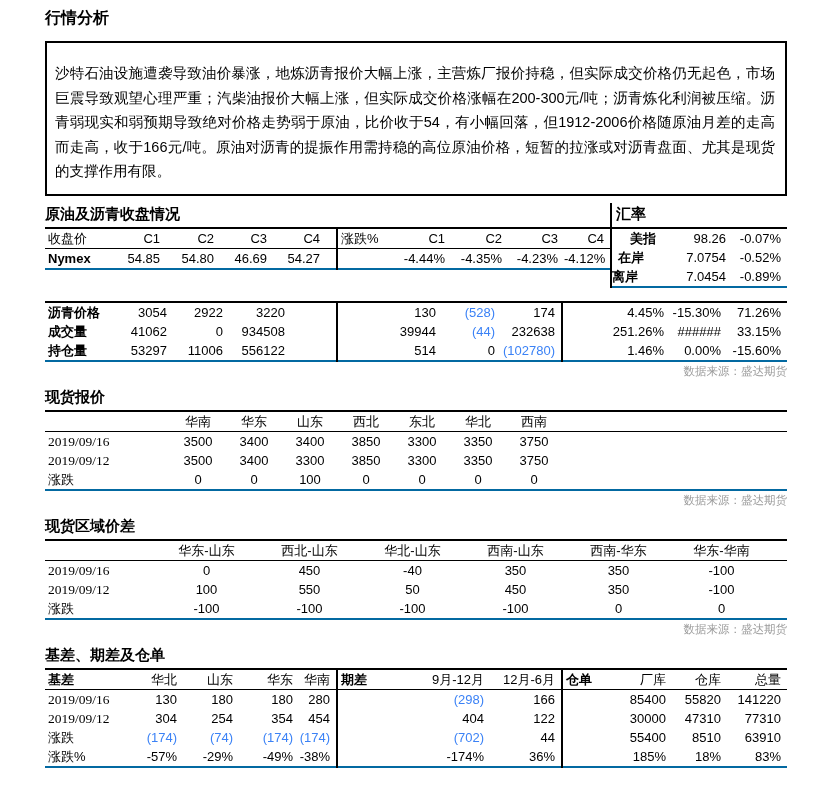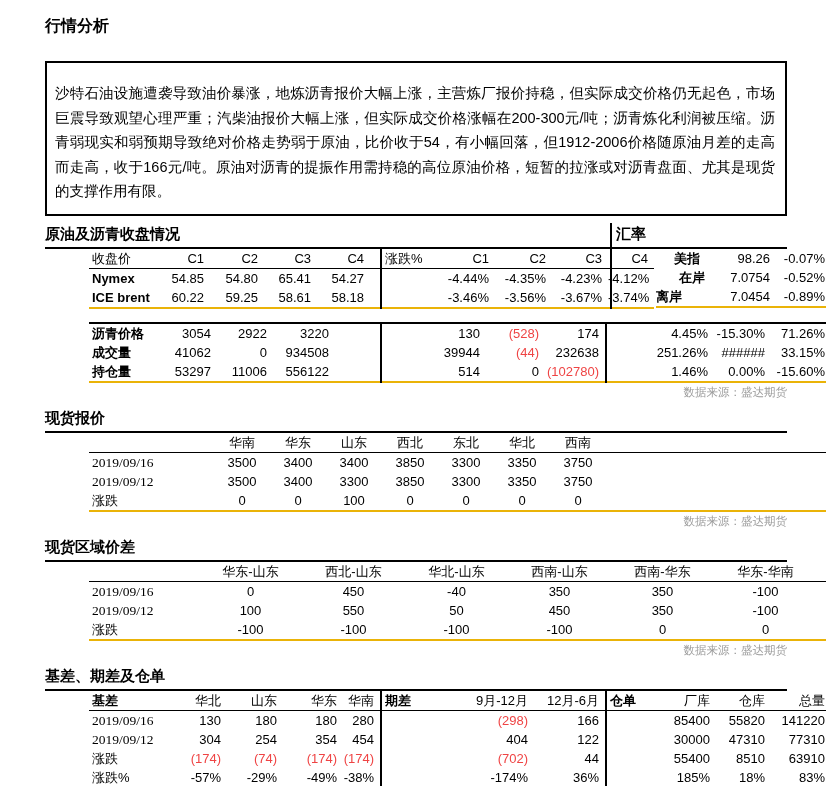--- a/index.html
+++ b/index.html
@@ -2,39 +2,39 @@
 <html><head>
 <meta charset="utf-8">
 <style>
   html,body{margin:0;padding:0;}
   body{
     width:826px;height:786px;overflow:hidden;background:#fff;color:#000;
     font-family:"Liberation Sans","DejaVu Sans",sans-serif;
   }
   .page{position:relative;width:826px;height:786px;}
   .content{margin:0 39px 0 45px;width:742px;}
-  .page-title{font-size:16px;font-weight:bold;padding-top:16px;}
+  .page-title{font-size:16px;font-weight:bold;padding-top:8px;}
   .analysis-box{
-    margin-top:24px;border:2px solid #000;
+    margin-top:12px;border:2px solid #000;
     padding:18px 10px 10px 8px;
     font-size:14.5px;line-height:24.5px;text-align:justify;
   }
   .sec-title{font-weight:bold;font-size:15px;line-height:22px;padding-bottom:2px;border-bottom:2px solid #000;}
-  .t{border-collapse:collapse;table-layout:fixed;font-size:13px;border-bottom:2px solid #eab308;margin-left:44px;}
+  .t{border-collapse:collapse;table-layout:fixed;font-size:13px;border-bottom:2px solid #0369a1;}
   .t td{height:19px;line-height:19px;padding:0 6px 0 0;white-space:nowrap;overflow:visible;}
   .t .l{text-align:left;padding-left:3px;}
   .t .n{text-align:right;}
   .t .c{text-align:center;padding:0;}
   .b{font-weight:bold;}
   .date{font-family:"Liberation Serif","DejaVu Serif",serif;font-size:13.5px;}
   .div{border-left:2px solid #000;}
   tr.hr td{border-bottom:1px solid #000;}
   .top2{border-top:2px solid #000;}
   .source{text-align:right;color:#9b9b9b;font-size:11.5px;line-height:15px;padding-top:2px;}
-  .red{color:#ef4444;}
+  .red{color:#3b82f6;}
   .closing-flex{display:flex;margin-top:7px;}
   .closing-left{width:565px;}
   .fx-right{width:175px;border-left:2px solid #000;padding-left:0;}
   .fx-right .sec-title{padding-left:4px;}
   .mt-futures{margin-top:13px;}
   .mt-sec{margin-top:7px;}
 </style>
 </head>
 <body>
 
@@ -75,61 +75,48 @@
           <td class="l div">涨跌%</td>
           <td class="n">C1</td>
           <td class="n">C2</td>
           <td class="n">C3</td>
           <td class="n">C4</td>
         </tr>
         <tr>
           <td class="l b">Nymex</td>
           <td class="n">54.85</td>
           <td class="n">54.80</td>
-          <td class="n">65.41</td>
+          <td class="n">46.69</td>
           <td class="n">54.27</td>
           <td></td>
           <td class="div"></td>
           <td class="n">-4.44%</td>
           <td class="n">-4.35%</td>
           <td class="n">-4.23%</td>
           <td class="n">-4.12%</td>
-        </tr>
-        <tr>
-          <td class="l b">ICE brent</td>
-          <td class="n">60.22</td>
-          <td class="n">59.25</td>
-          <td class="n">58.61</td>
-          <td class="n">58.18</td>
-          <td></td>
-          <td class="div"></td>
-          <td class="n">-3.46%</td>
-          <td class="n">-3.56%</td>
-          <td class="n">-3.67%</td>
-          <td class="n">-3.74%</td>
         </tr>
       </tbody>
           </table>
     </div>
     <div class="fx-right">
       <div class="sec-title">汇率</div>
       <table class="t" style="width:175px">
         <colgroup>
               <col style="width:48px">
               <col style="width:72px">
               <col style="width:55px">
             </colgroup>
         <tbody>
               <tr>
           <td class="l b" style="padding-left:18px">美指</td>
           <td class="n">98.26</td>
           <td class="n">-0.07%</td>
         </tr>
         <tr>
-          <td class="l b" style="padding-left:23px">在岸</td>
+          <td class="l b" style="padding-left:6px">在岸</td>
           <td class="n">7.0754</td>
           <td class="n">-0.52%</td>
         </tr>
         <tr>
           <td class="l b" style="padding-left:0">离岸</td>
           <td class="n">7.0454</td>
           <td class="n">-0.89%</td>
         </tr>
       </tbody>
           </table>

